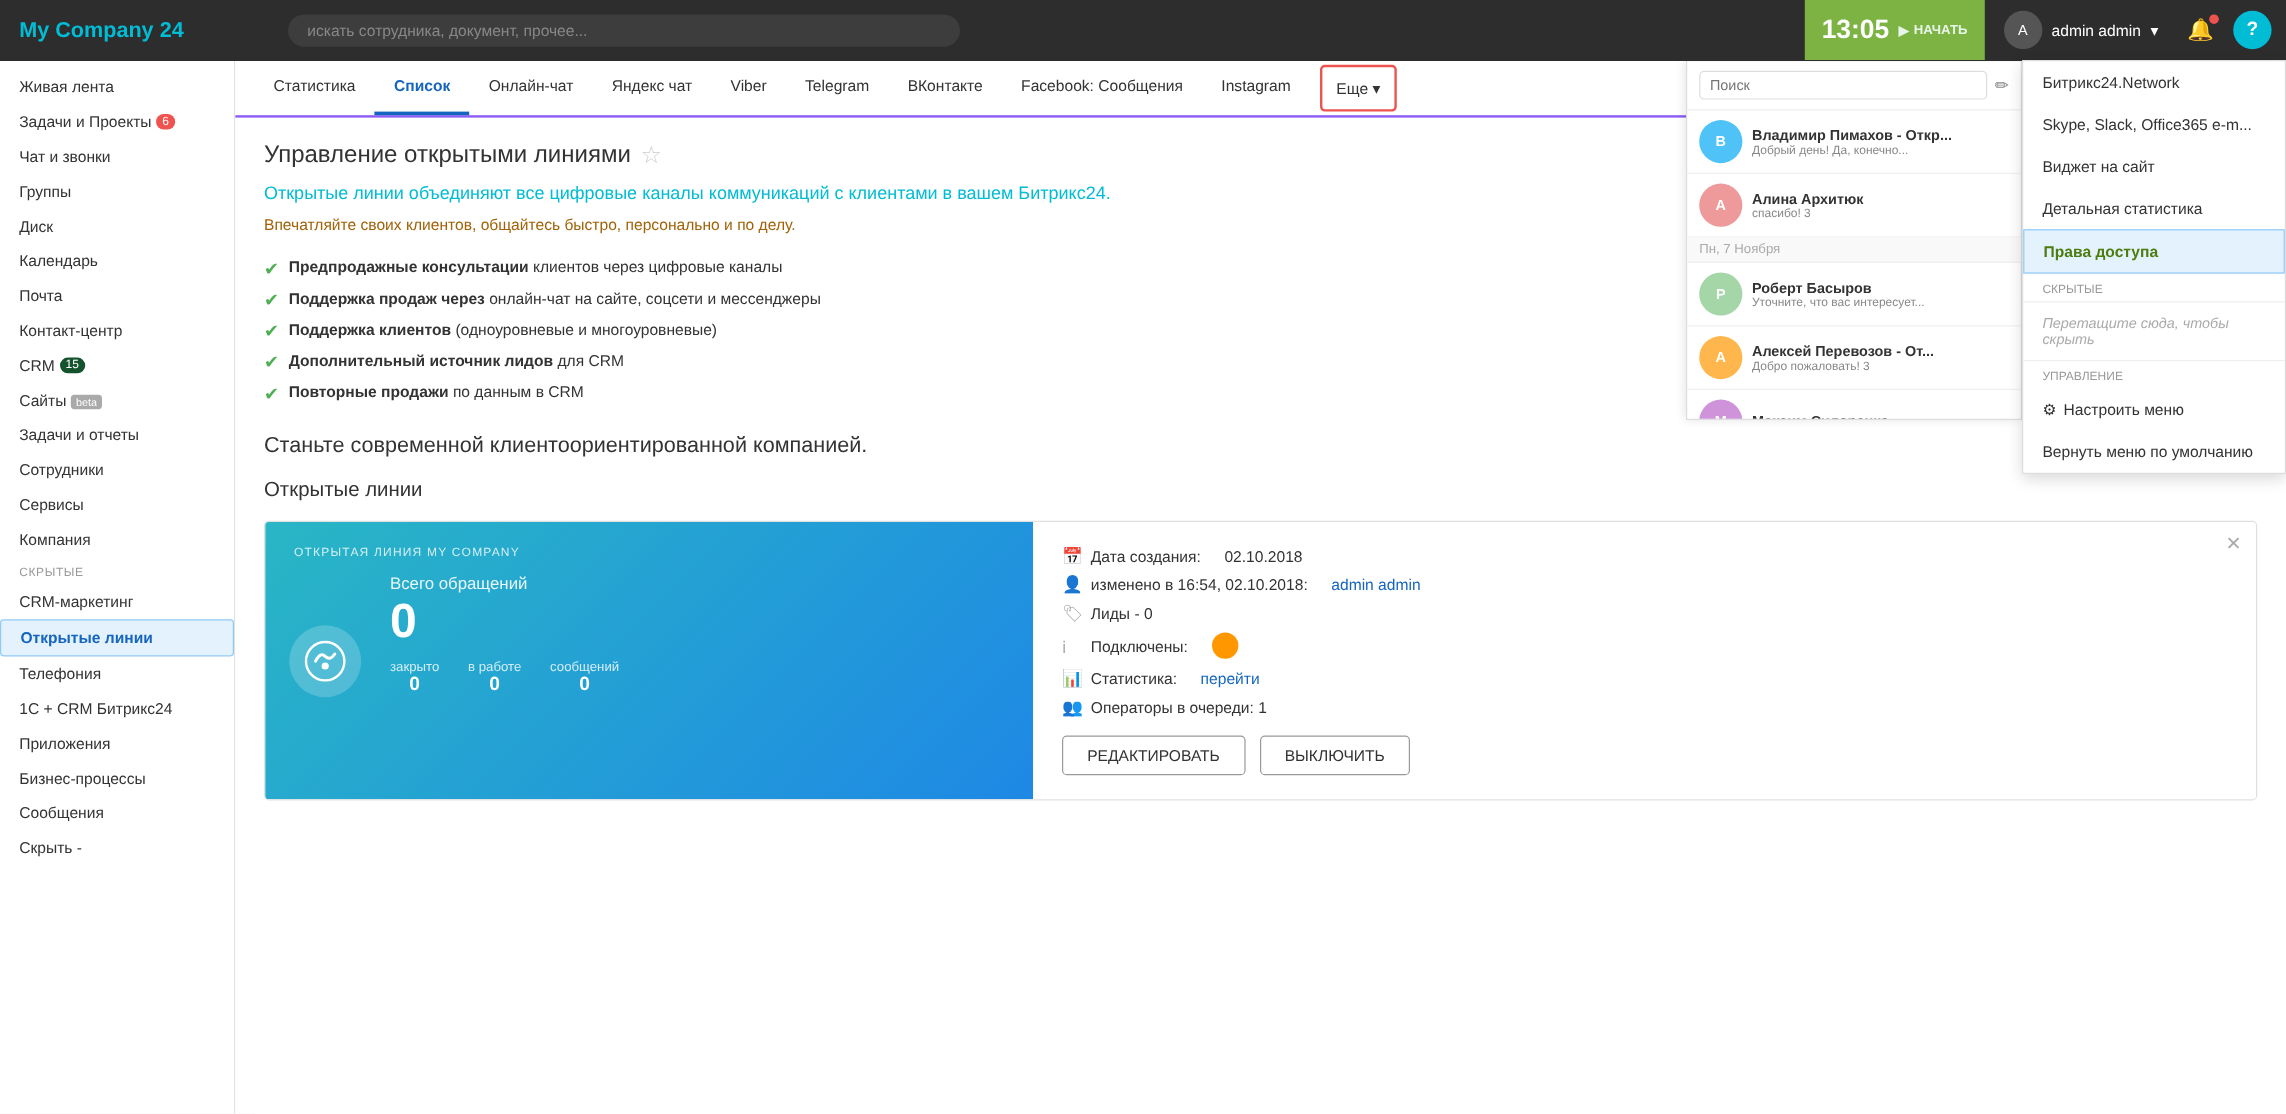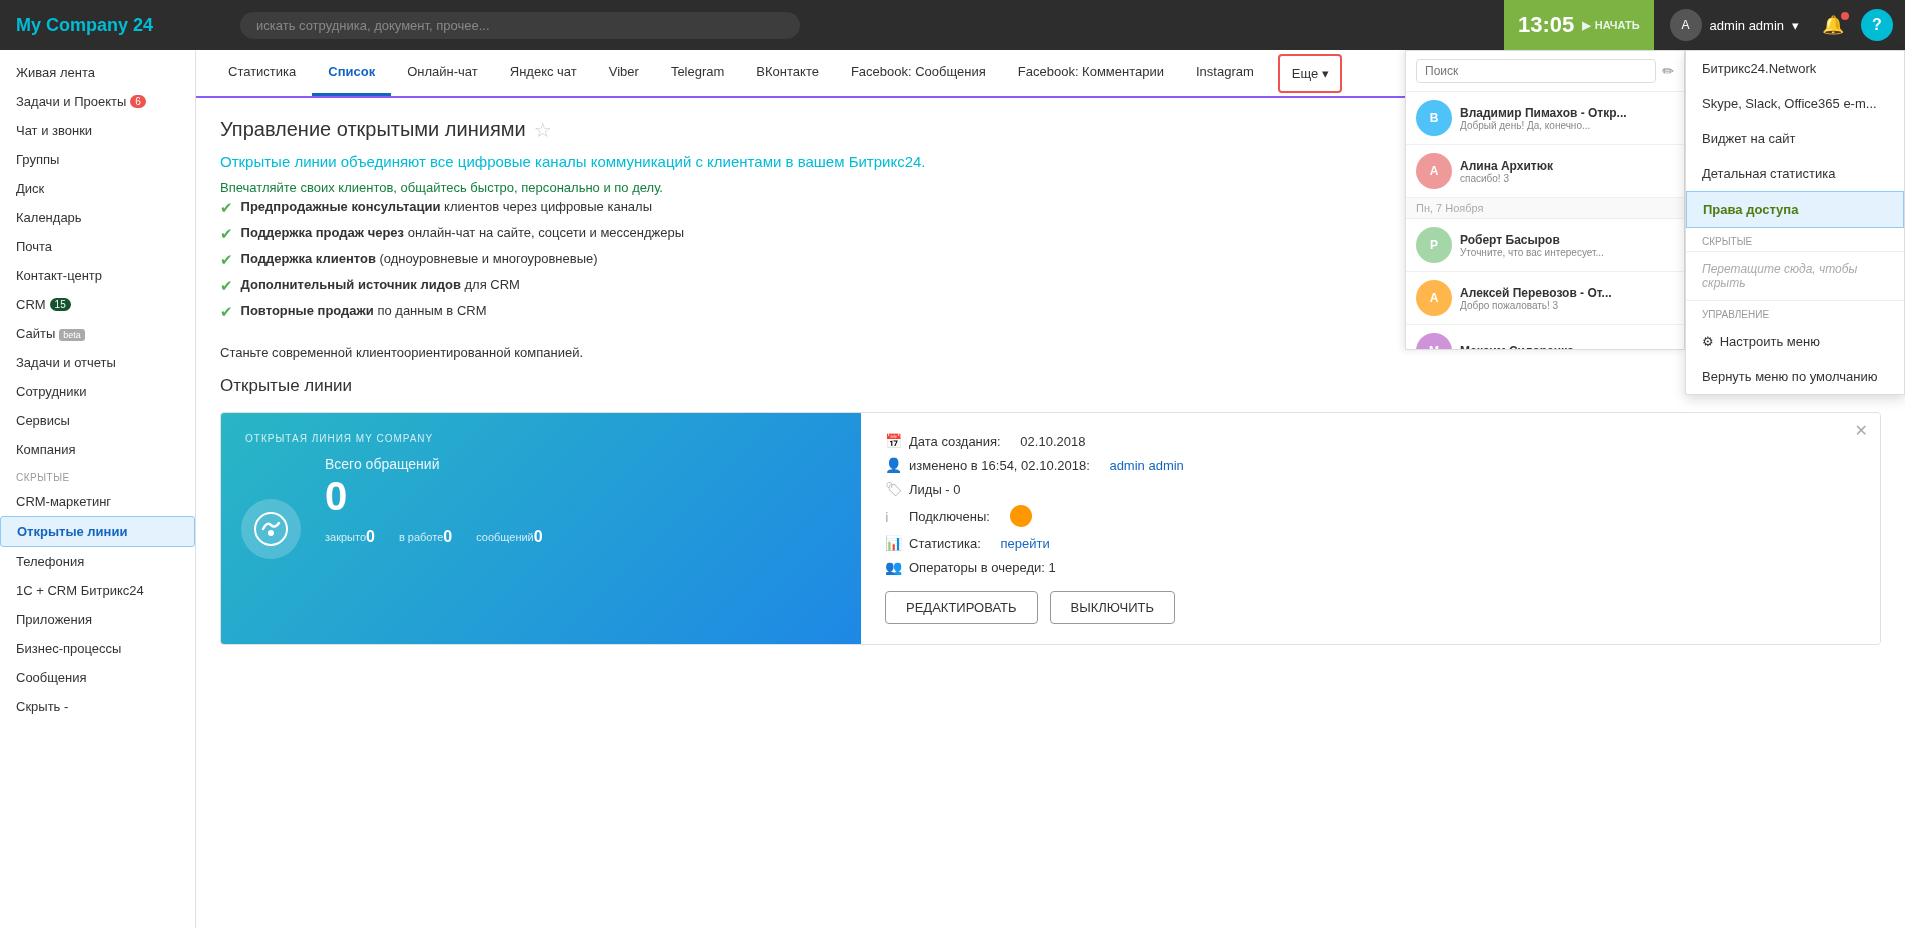--- a/index.html
+++ b/index.html
@@ -235,40 +235,40 @@
     
     .content-area {
       padding: 0 24px 24px;
     }
     .intro-text {
       color: #00bcd4;
       font-size: 15px;
       margin-bottom: 10px;
     }
     .intro-sub {
-      color: #15803d;
-      font-size: 13px;
-      margin-bottom: 4px;
+      color: #a16207;
+      font-size: 13px;
+      margin-bottom: 20px;
     }
     .feature-list {
       list-style: none;
       margin-bottom: 24px;
     }
     .feature-list li {
       display: flex;
       align-items: flex-start;
       gap: 8px;
       margin-bottom: 8px;
       font-size: 13px;
     }
     .check-icon { color: #4caf50; font-size: 15px; }
     .feature-list li strong { font-weight: bold; }
 
     .cta-text {
-      font-size: 13px;
+      font-size: 18px;
       color: #333;
       margin-bottom: 16px;
     }
 
     .section-title {
       font-size: 17px;
       color: #333;
       font-weight: normal;
       margin-bottom: 16px;
     }
@@ -322,21 +322,21 @@
       font-weight: bold;
       line-height: 1;
       margin-bottom: 12px;
     }
     .card-sub-stats {
       display: flex;
       gap: 24px;
     }
     .card-sub-stat {
       display: flex;
-      flex-direction: row;
+      flex-direction: column;
       align-items: center;
       text-align: right;
     }
     .card-sub-label {
       font-size: 11px;
       opacity: 0.8;
     }
     .card-sub-num {
       font-size: 16px;
       font-weight: bold;
@@ -623,21 +623,20 @@
 
     <div class="tabs-bar">
       <div class="tab-item">Статистика</div>
       <div class="tab-item active">Список</div>
       <div class="tab-item">Онлайн-чат</div>
       <div class="tab-item">Яндекс чат</div>
       <div class="tab-item">Viber</div>
       <div class="tab-item">Telegram</div>
       <div class="tab-item">ВКонтакте</div>
       <div class="tab-item">Facebook: Сообщения</div>
-      <div class="tab-item">Facebook: Комментарии</div>
       <div class="tab-item">Instagram</div>
       <div class="tab-more" style="border:2px solid #ef5350; color:#333;">
         <span>Еще ▾</span>
       </div>
     </div>
 
     <div class="page-header">
       <div class="page-title">
         <span>Управление открытыми линиями</span>
         <span class="star-icon">☆</span>

